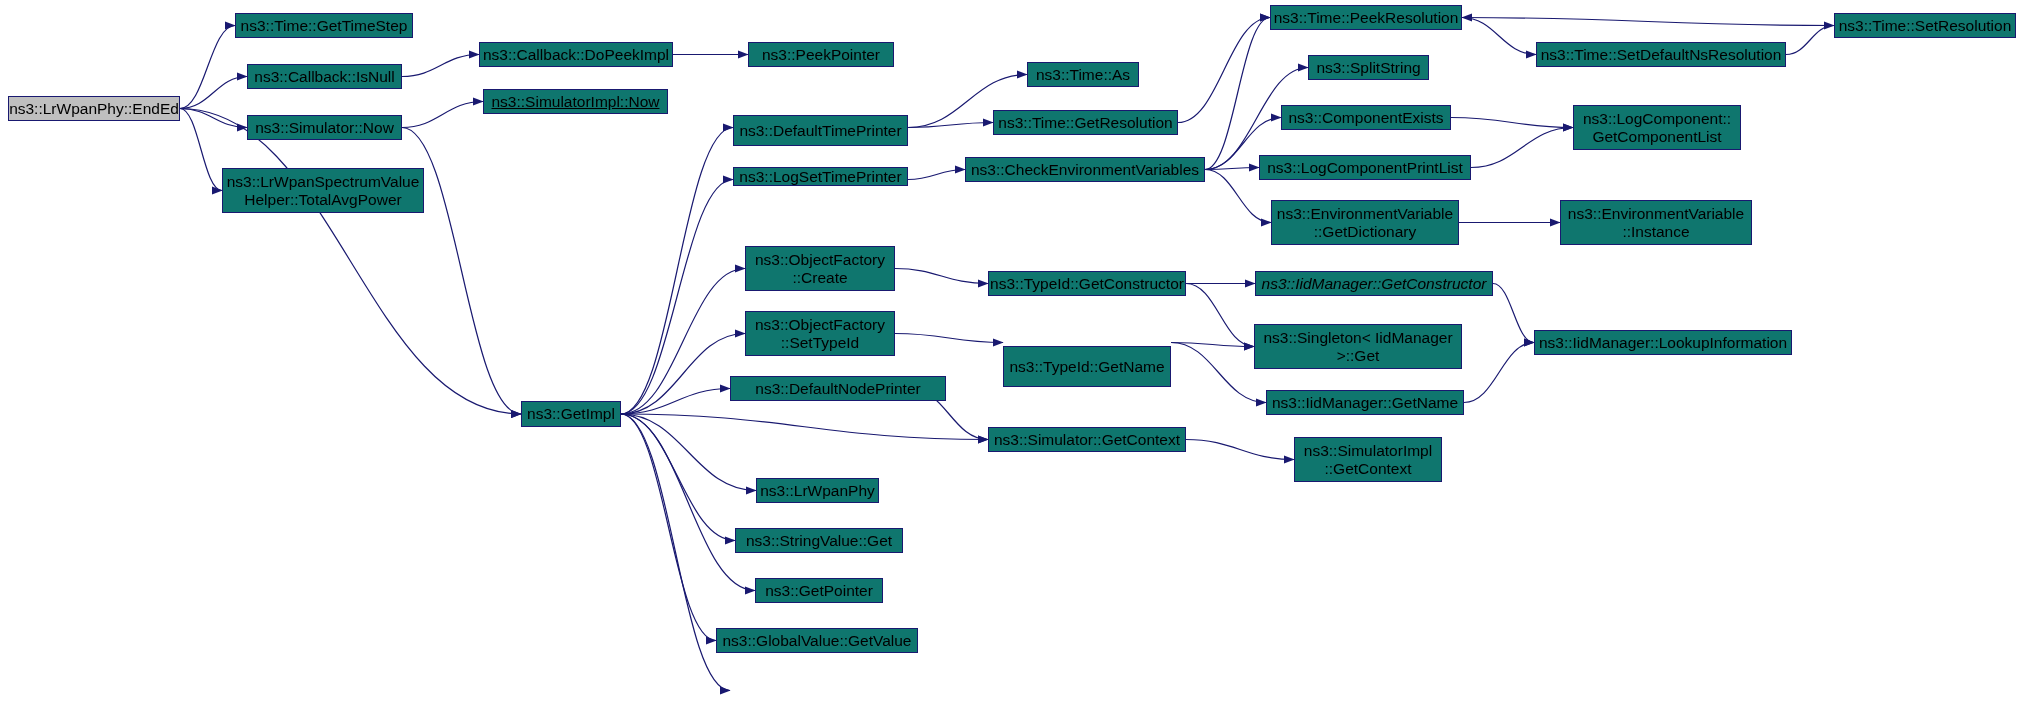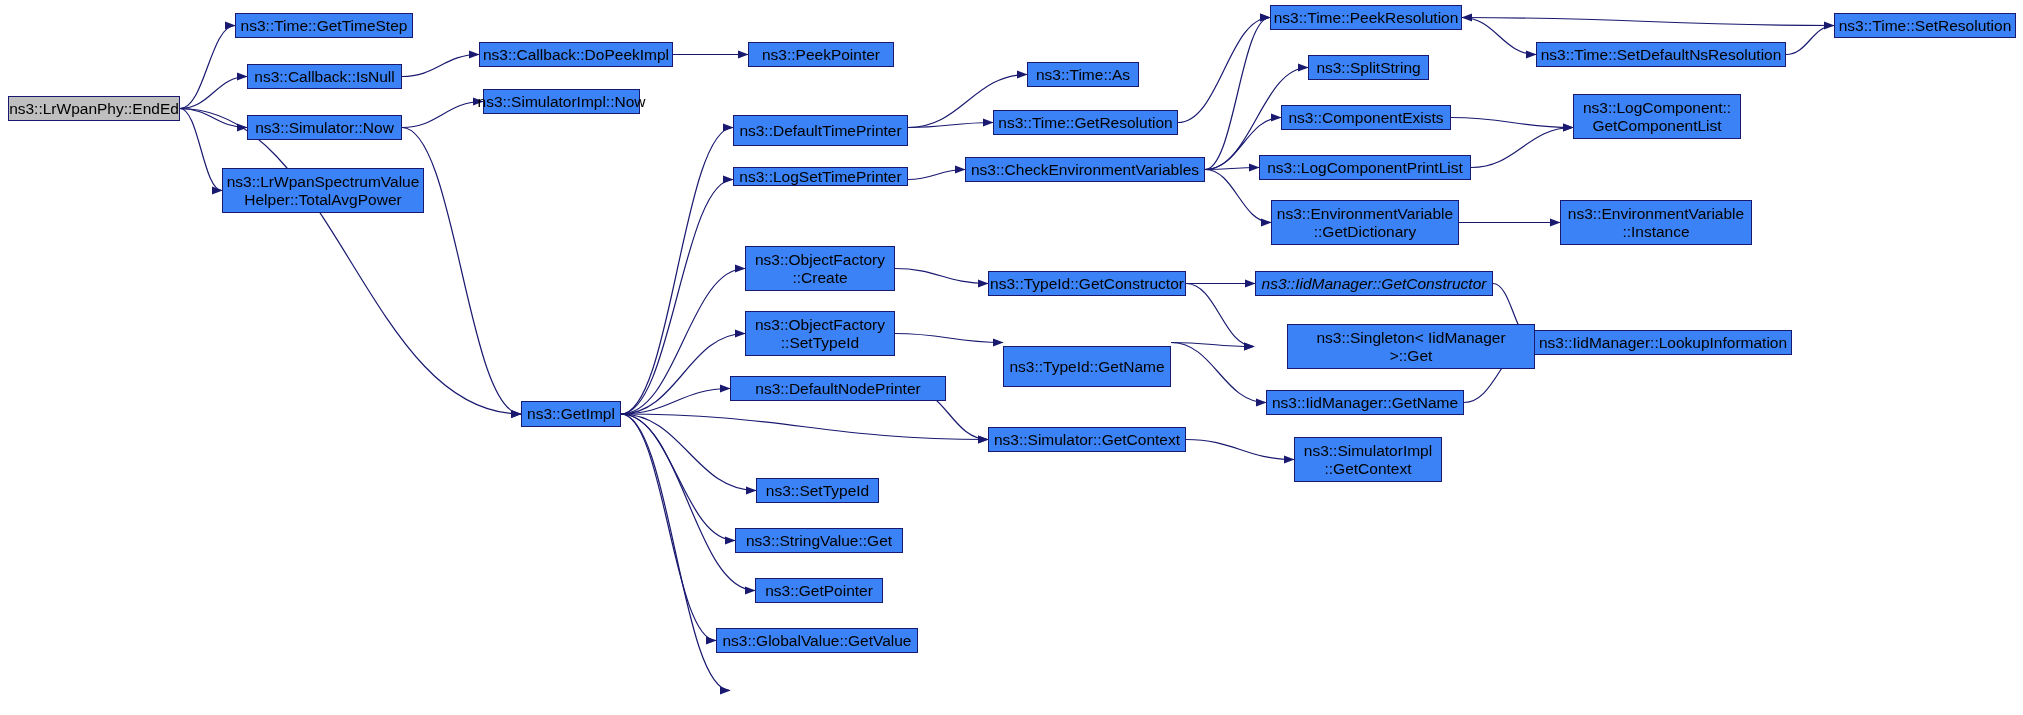--- a/index.html
+++ b/index.html
@@ -1,19 +1,19 @@
 <!DOCTYPE html>
 <html><head>
 <meta charset="utf-8">
 <style>
   html,body{margin:0;padding:0;background:#ffffff;}
   #canvas{position:relative;width:2023px;height:715px;background:#ffffff;
           font-family:"Liberation Sans", sans-serif;}
   .node{position:absolute;box-sizing:border-box;border:1px solid #191970;
-        background:#3b82f6;color:#000000;font-size:15.5px;line-height:1.12;
+        background:#0f766e;color:#000000;font-size:15.5px;line-height:1.12;
         display:flex;align-items:center;justify-content:center;text-align:center;
         padding:1px 3px;white-space:pre;}
   .node.root{background:#bfbfbf;}
   svg.edges{position:absolute;left:0;top:0;width:2023px;height:715px;overflow:visible;}
 </style>
 </head>
 <body>
 
 <div id="canvas">
   <svg class="edges" id="edge-layer">
@@ -71,54 +71,54 @@
       </g>
   </svg>
   <div id="node-layer">
       <div class="node root" style="left: 8px; top: 96px; width: 172px; height: 25px;">ns3::LrWpanPhy::EndEd</div>
       <div class="node" style="left: 235px; top: 13px; width: 178px; height: 25px;">ns3::Time::GetTimeStep</div>
       <div class="node" style="left: 247px; top: 64px; width: 155px; height: 25px;">ns3::Callback::IsNull</div>
       <div class="node" style="left: 247px; top: 115px; width: 155px; height: 25px;">ns3::Simulator::Now</div>
       <div class="node" style="left: 222px; top: 168px; width: 202px; height: 45px;">ns3::LrWpanSpectrumValue
 Helper::TotalAvgPower</div>
       <div class="node" style="left: 479px; top: 42px; width: 194px; height: 25px;">ns3::Callback::DoPeekImpl</div>
-      <div class="node" style="left: 483px; top: 89px; width: 157px; height: 25px;">ns3::SimulatorImpl::Now</div>
+      <div class="node" style="left: 483px; top: 89px; width: 185px; height: 25px; text-decoration: underline;">ns3::SimulatorImpl::Now</div>
       <div class="node" style="left: 748px; top: 42px; width: 146px; height: 25px;">ns3::PeekPointer</div>
       <div class="node" style="left: 733px; top: 115px; width: 175px; height: 31px;">ns3::DefaultTimePrinter</div>
       <div class="node" style="left: 733px; top: 167px; width: 175px; height: 19px;">ns3::LogSetTimePrinter</div>
       <div class="node" style="left: 745px; top: 246px; width: 150px; height: 45px;">ns3::ObjectFactory
 ::Create</div>
       <div class="node" style="left: 745px; top: 311px; width: 150px; height: 45px;">ns3::ObjectFactory
 ::SetTypeId</div>
       <div class="node" style="left: 730px; top: 376px; width: 216px; height: 25px;">ns3::DefaultNodePrinter</div>
       <div class="node" style="left: 521px; top: 401px; width: 100px; height: 26px;">ns3::GetImpl</div>
-      <div class="node" style="left: 756px; top: 478px; width: 123px; height: 25px;">ns3::SetTypeId</div>
+      <div class="node" style="left: 756px; top: 478px; width: 123px; height: 25px;">ns3::LrWpanPhy</div>
       <div class="node" style="left: 735px; top: 528px; width: 168px; height: 25px;">ns3::StringValue::Get</div>
       <div class="node" style="left: 755px; top: 578px; width: 128px; height: 25px;">ns3::GetPointer</div>
       <div class="node" style="left: 716px; top: 628px; width: 202px; height: 25px;">ns3::GlobalValue::GetValue</div>
       <div class="node" style="left: 730px; top: 678px; width: 180px; height: 25px; margin-top: 44px;">ns3::LogSetNodePrinter</div>
       <div class="node" style="left: 1027px; top: 62px; width: 112px; height: 25px;">ns3::Time::As</div>
       <div class="node" style="left: 993px; top: 110px; width: 185px; height: 25px;">ns3::Time::GetResolution</div>
       <div class="node" style="left: 965px; top: 157px; width: 240px; height: 25px;">ns3::CheckEnvironmentVariables</div>
       <div class="node" style="left: 988px; top: 271px; width: 198px; height: 25px;">ns3::TypeId::GetConstructor</div>
       <div class="node" style="left: 1003px; top: 330px; width: 168px; height: 41px; margin-top: 16px;">ns3::TypeId::GetName</div>
       <div class="node" style="left: 988px; top: 427px; width: 198px; height: 25px;">ns3::Simulator::GetContext</div>
       <div class="node" style="left: 1270px; top: 5px; width: 192px; height: 25px;">ns3::Time::PeekResolution</div>
       <div class="node" style="left: 1308px; top: 55px; width: 121px; height: 25px;">ns3::SplitString</div>
       <div class="node" style="left: 1281px; top: 105px; width: 170px; height: 25px;">ns3::ComponentExists</div>
       <div class="node" style="left: 1259px; top: 155px; width: 212px; height: 25px;">ns3::LogComponentPrintList</div>
       <div class="node" style="left: 1271px; top: 200px; width: 188px; height: 45px;">ns3::EnvironmentVariable
 ::GetDictionary</div>
       <div class="node" style="left: 1255px; top: 271px; width: 238px; height: 25px; font-style: italic;">ns3::IidManager::GetConstructor</div>
-      <div class="node" style="left: 1254px; top: 324px; width: 248px; height: 45px; margin-left: 33px;">ns3::Singleton&lt; IidManager
+      <div class="node" style="left: 1254px; top: 324px; width: 208px; height: 45px;">ns3::Singleton&lt; IidManager
 &gt;::Get</div>
       <div class="node" style="left: 1266px; top: 390px; width: 198px; height: 25px;">ns3::IidManager::GetName</div>
       <div class="node" style="left: 1294px; top: 437px; width: 148px; height: 45px;">ns3::SimulatorImpl
 ::GetContext</div>
       <div class="node" style="left: 1536px; top: 42px; width: 250px; height: 25px;">ns3::Time::SetDefaultNsResolution</div>
       <div class="node" style="left: 1834px; top: 13px; width: 182px; height: 25px;">ns3::Time::SetResolution</div>
-      <div class="node" style="left: 1573px; top: 94px; width: 168px; height: 45px;">ns3::LogComponent::
+      <div class="node" style="left: 1573px; top: 105px; width: 168px; height: 45px;">ns3::LogComponent::
 GetComponentList</div>
       <div class="node" style="left: 1560px; top: 200px; width: 192px; height: 45px;">ns3::EnvironmentVariable
 ::Instance</div>
       <div class="node" style="left: 1534px; top: 330px; width: 258px; height: 25px;">ns3::IidManager::LookupInformation</div>
     </div>
 </div>
 
 </body></html>

